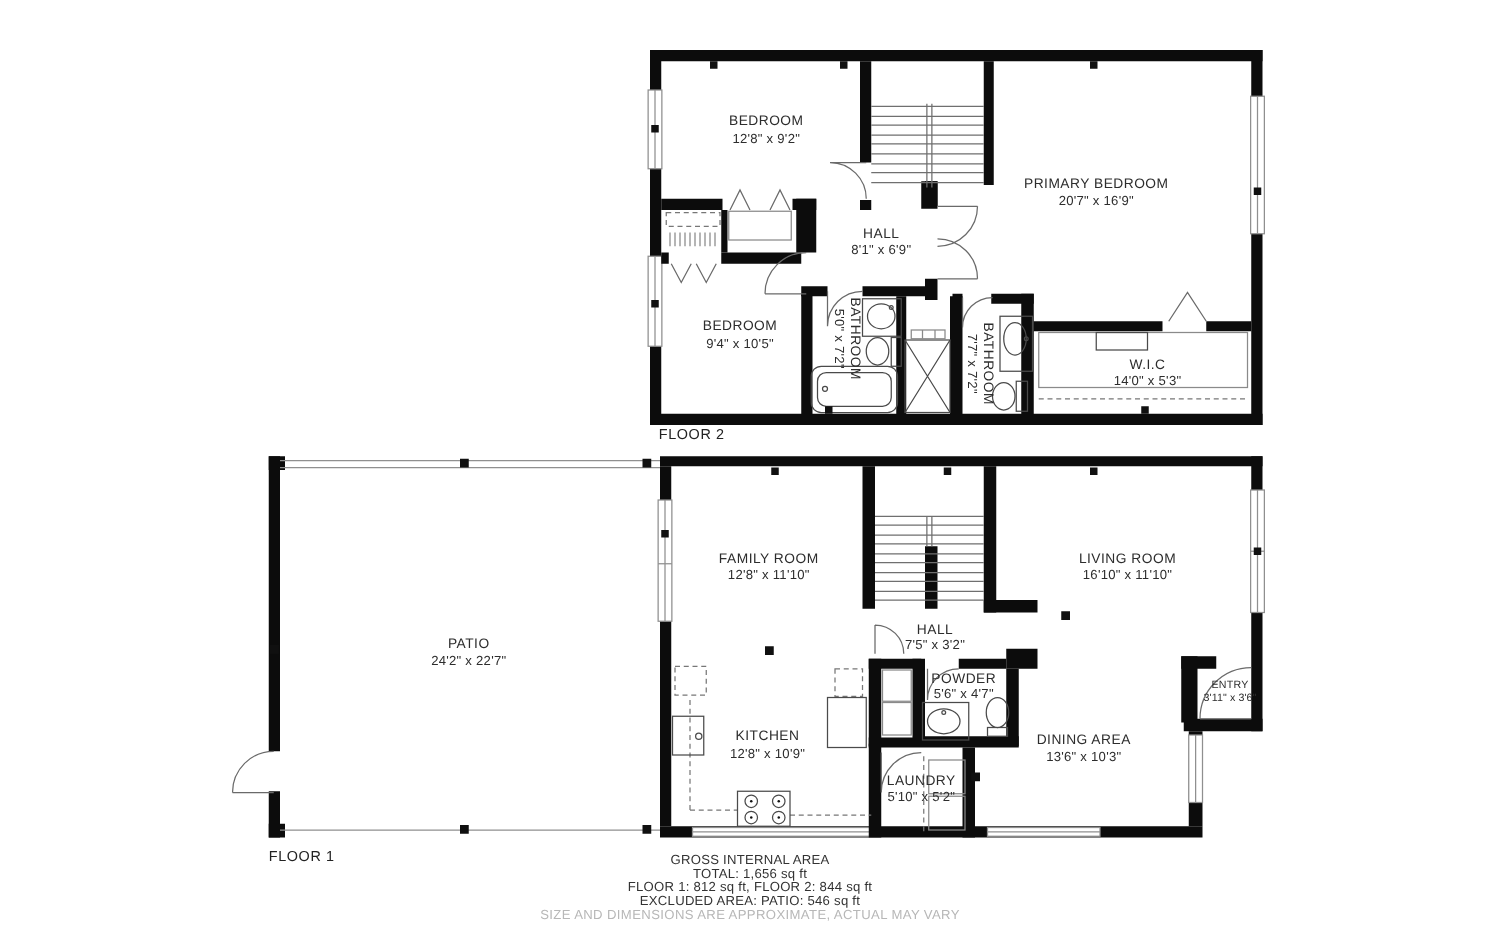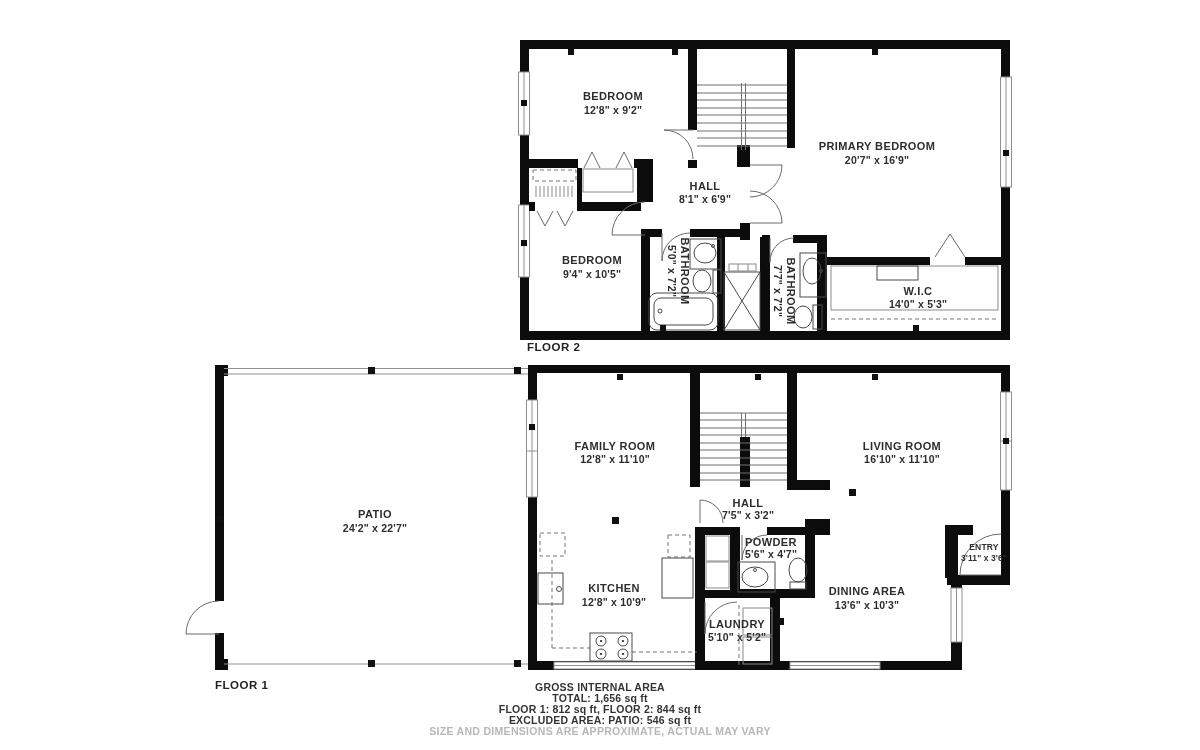--- a/index.html
+++ b/index.html
@@ -1,16 +1,16 @@
 <!DOCTYPE html>
 <html><head>
 <meta charset="utf-8">
 <style>
   html,body{margin:0;padding:0;background:#ffffff;}
-  .page{width:1200px;height:750px;position:relative;background:#fff;overflow:hidden;font-weight:bold;}
+  .page{width:1200px;height:750px;position:relative;background:#fff;overflow:hidden;}
   svg{display:block;}
   text{font-family:"Liberation Sans","DejaVu Sans",sans-serif;fill:#2d2d2d;}
   .room-name{font-size:11px;letter-spacing:.4px;}
   .room-dims{font-size:10.5px;letter-spacing:.2px;}
   .room-name-sm{font-size:8.5px;letter-spacing:.2px;}
   .room-dims-sm{font-size:8.5px;letter-spacing:.1px;}
   .floor-label{font-size:11.5px;letter-spacing:.5px;fill:#222;}
   .footer-line{font-size:10.5px;letter-spacing:.2px;fill:#333;}
   .footer-muted{font-size:10.5px;letter-spacing:.3px;fill:#b7b7b7;}
   .ctr{text-anchor:middle;}

